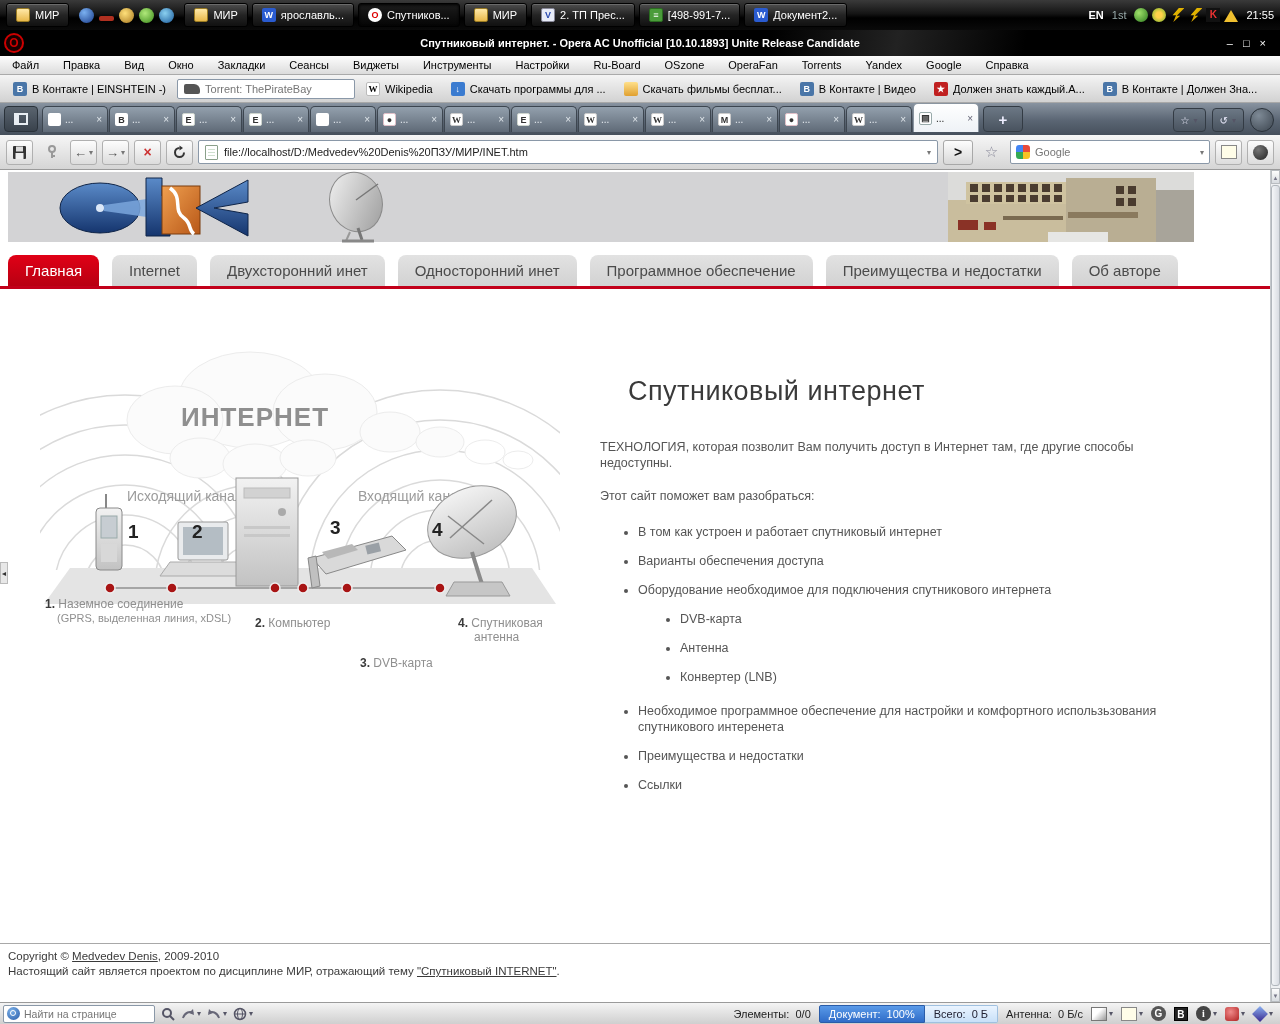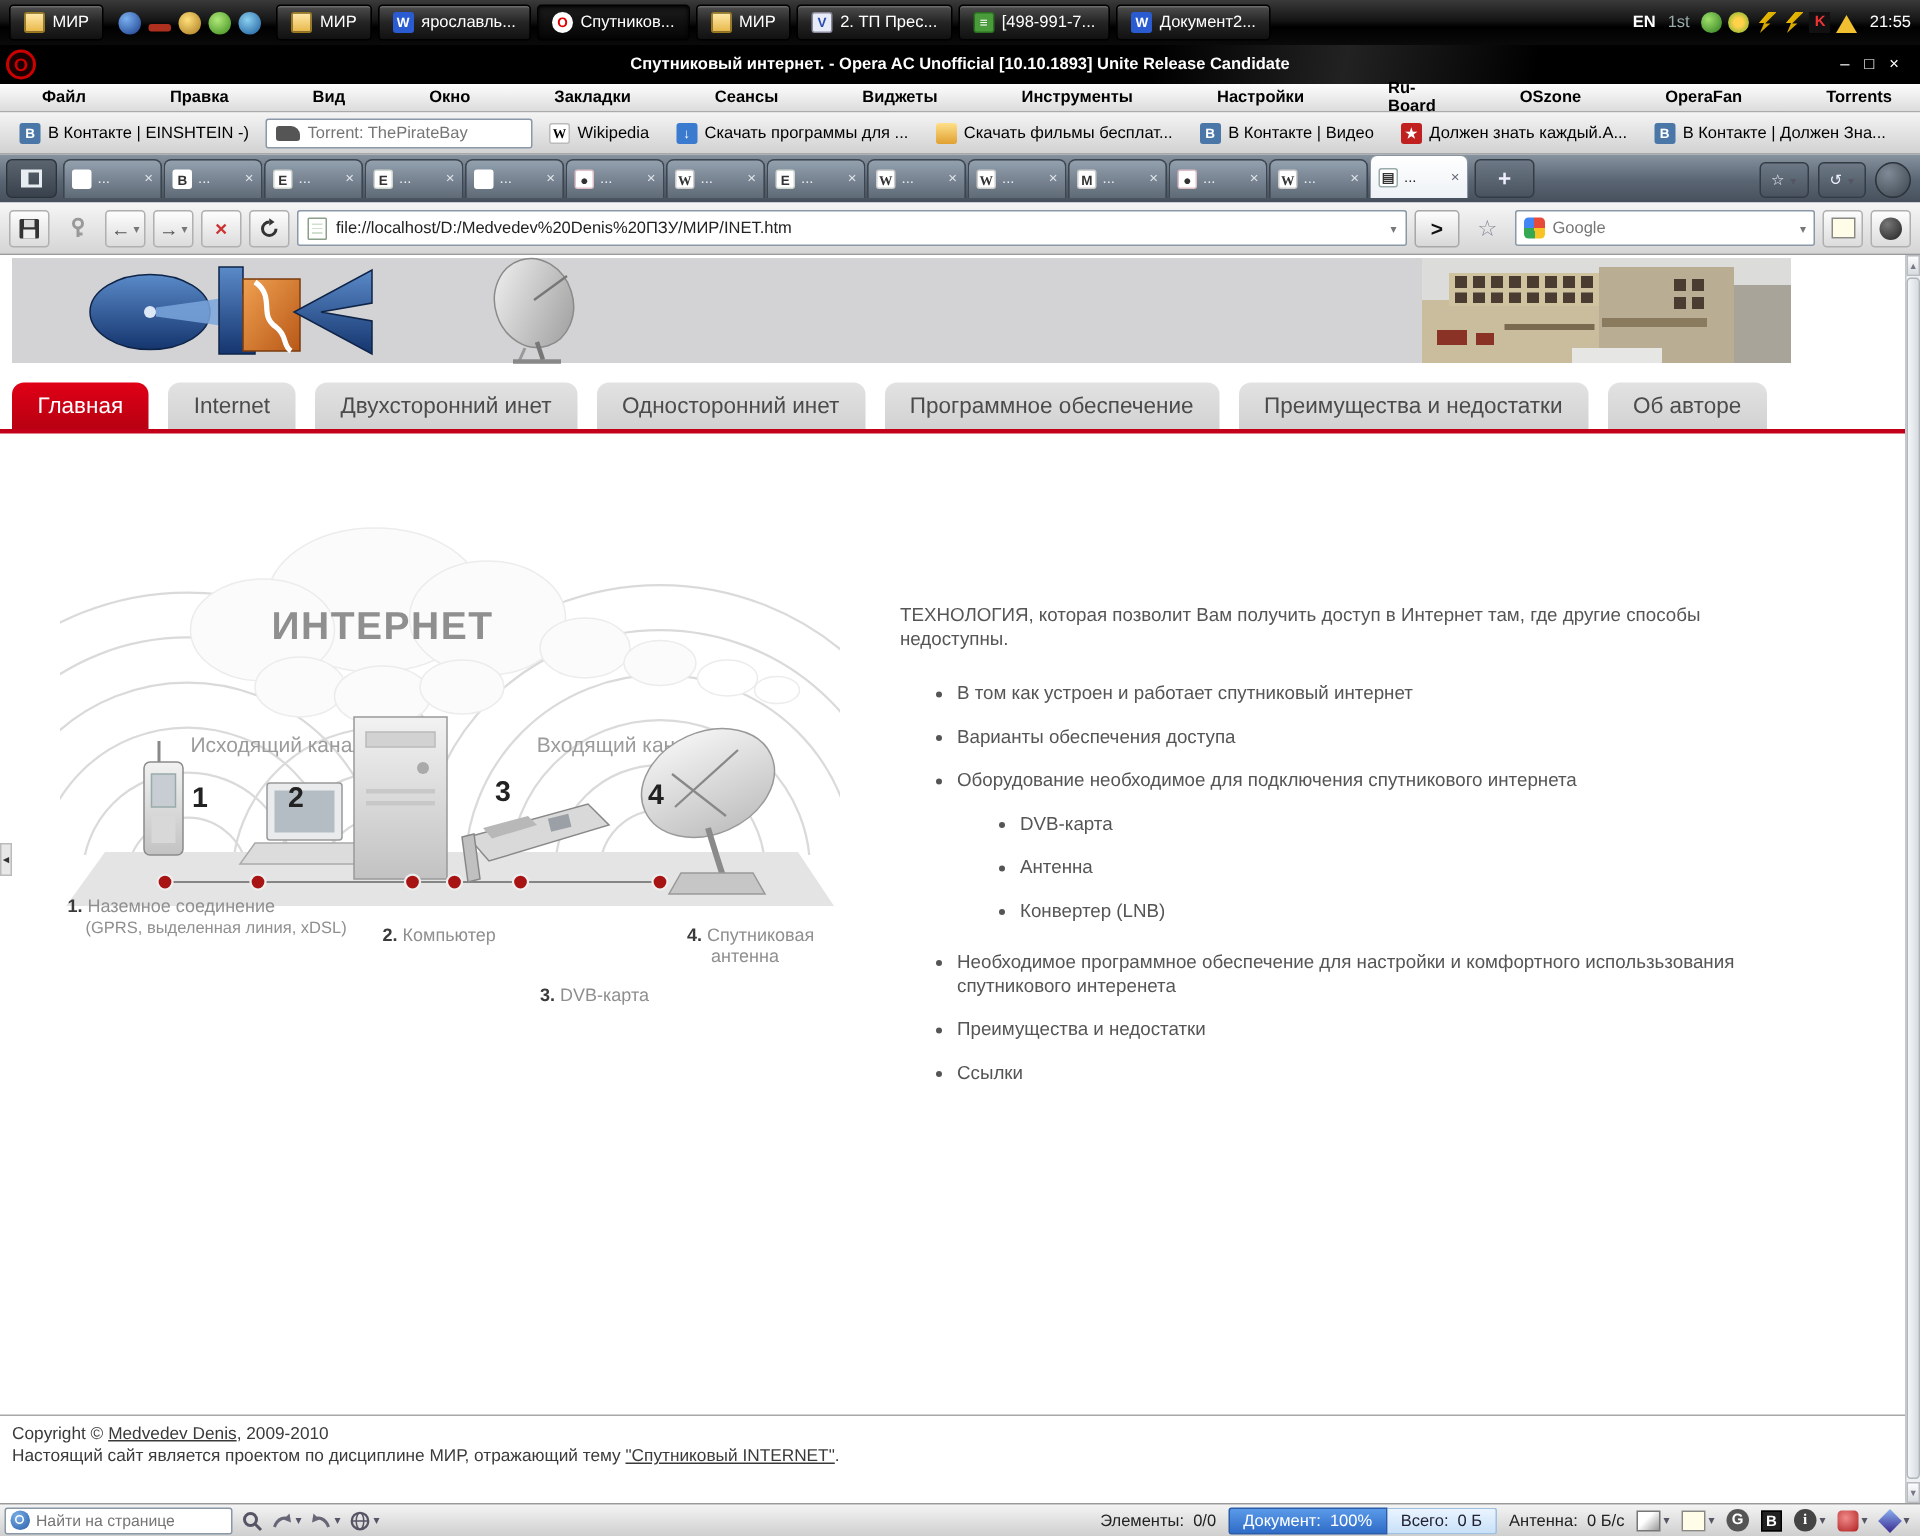--- a/index.html
+++ b/index.html
@@ -39,21 +39,21 @@
     background:linear-gradient(100deg,#000 60%,#222 70%,#000 80%); display:flex; align-items:center; }
   .opera-logo { width:20px; height:20px; margin-left:4px; border-radius:50%; border:2px solid #c00;
     color:#c00; font:bold 12px/16px "Liberation Sans",sans-serif; text-align:center; background:#1a0000; }
   .win-title { position:absolute; left:0; right:0; text-align:center; color:#fff; font-weight:bold; font-size:11px; }
   .win-ctrls { margin-left:auto; display:flex; gap:10px; padding-right:14px; color:#fff; z-index:2; font-size:11px; }
   .win-ctrls span { cursor:default; }
 
   
   .menubar { position:absolute; top:56px; left:0; width:1280px; height:19px;
     background:linear-gradient(#fdfdfd,#dcdcdc); border-bottom:1px solid #aaa; display:flex; align-items:center; }
-  .menubar span { padding:0 28px; font-size:11px;font-weight:bold; }
+  .menubar span { padding:0 12px; font-size:11px; }
 
   
   .bookmarksbar { position:absolute; top:75px; left:0; width:1280px; height:28px;
     background:linear-gradient(#f4f4f4,#d2d2d2); border-bottom:1px solid #a8a8a8; display:flex; align-items:center; gap:4px; padding:0 6px; }
   .bm { display:flex; align-items:center; gap:5px; padding:2px 7px; font-size:11px; white-space:nowrap; }
   .bm .fav { width:14px; height:14px; border-radius:2px; display:inline-flex; align-items:center; justify-content:center; font-size:9px; font-weight:bold; }
   .fav-vk { background:#4a76a8; color:#fff; }
   .fav-w  { background:#fff; color:#000; border:1px solid #bbb; font-family:"Liberation Serif",serif; }
   .fav-blue { background:#3a7bd0; color:#fff; }
   .fav-ystar { background:linear-gradient(#ffe08a,#e0a030); }
@@ -641,21 +641,23 @@
     <div class="cap" style="left:320px; top:316px;margin-top:40px;">
       <b>3.</b> <span>DVB-карта</span>
     </div>
     <div class="cap" style="left:418px; top:316px;">
       <b>4.</b> <span>Спутниковая</span><br>
       <span style="margin-left:16px">антенна</span>
     </div>
   </div>
 
   <div class="article">
+    <h1>Спутниковый интернет</h1>
     <p class="para p-first">ТЕХНОЛОГИЯ, которая позволит Вам получить доступ в Интернет там, где другие способы недоступны.</p>
+    <p class="para p-intro">Этот сайт поможет вам разобраться:</p>
     <ul>
       <li>В том как устроен и работает спутниковый интернет</li>
       <li>Варианты обеспечения доступа</li>
       <li><span>Оборудование необходимое для подключения спутникового интернета</span>
         <ul>
           <li>DVB-карта</li>
           <li>Антенна</li>
           <li>Конвертер (LNB)</li>
         </ul>
       </li>

